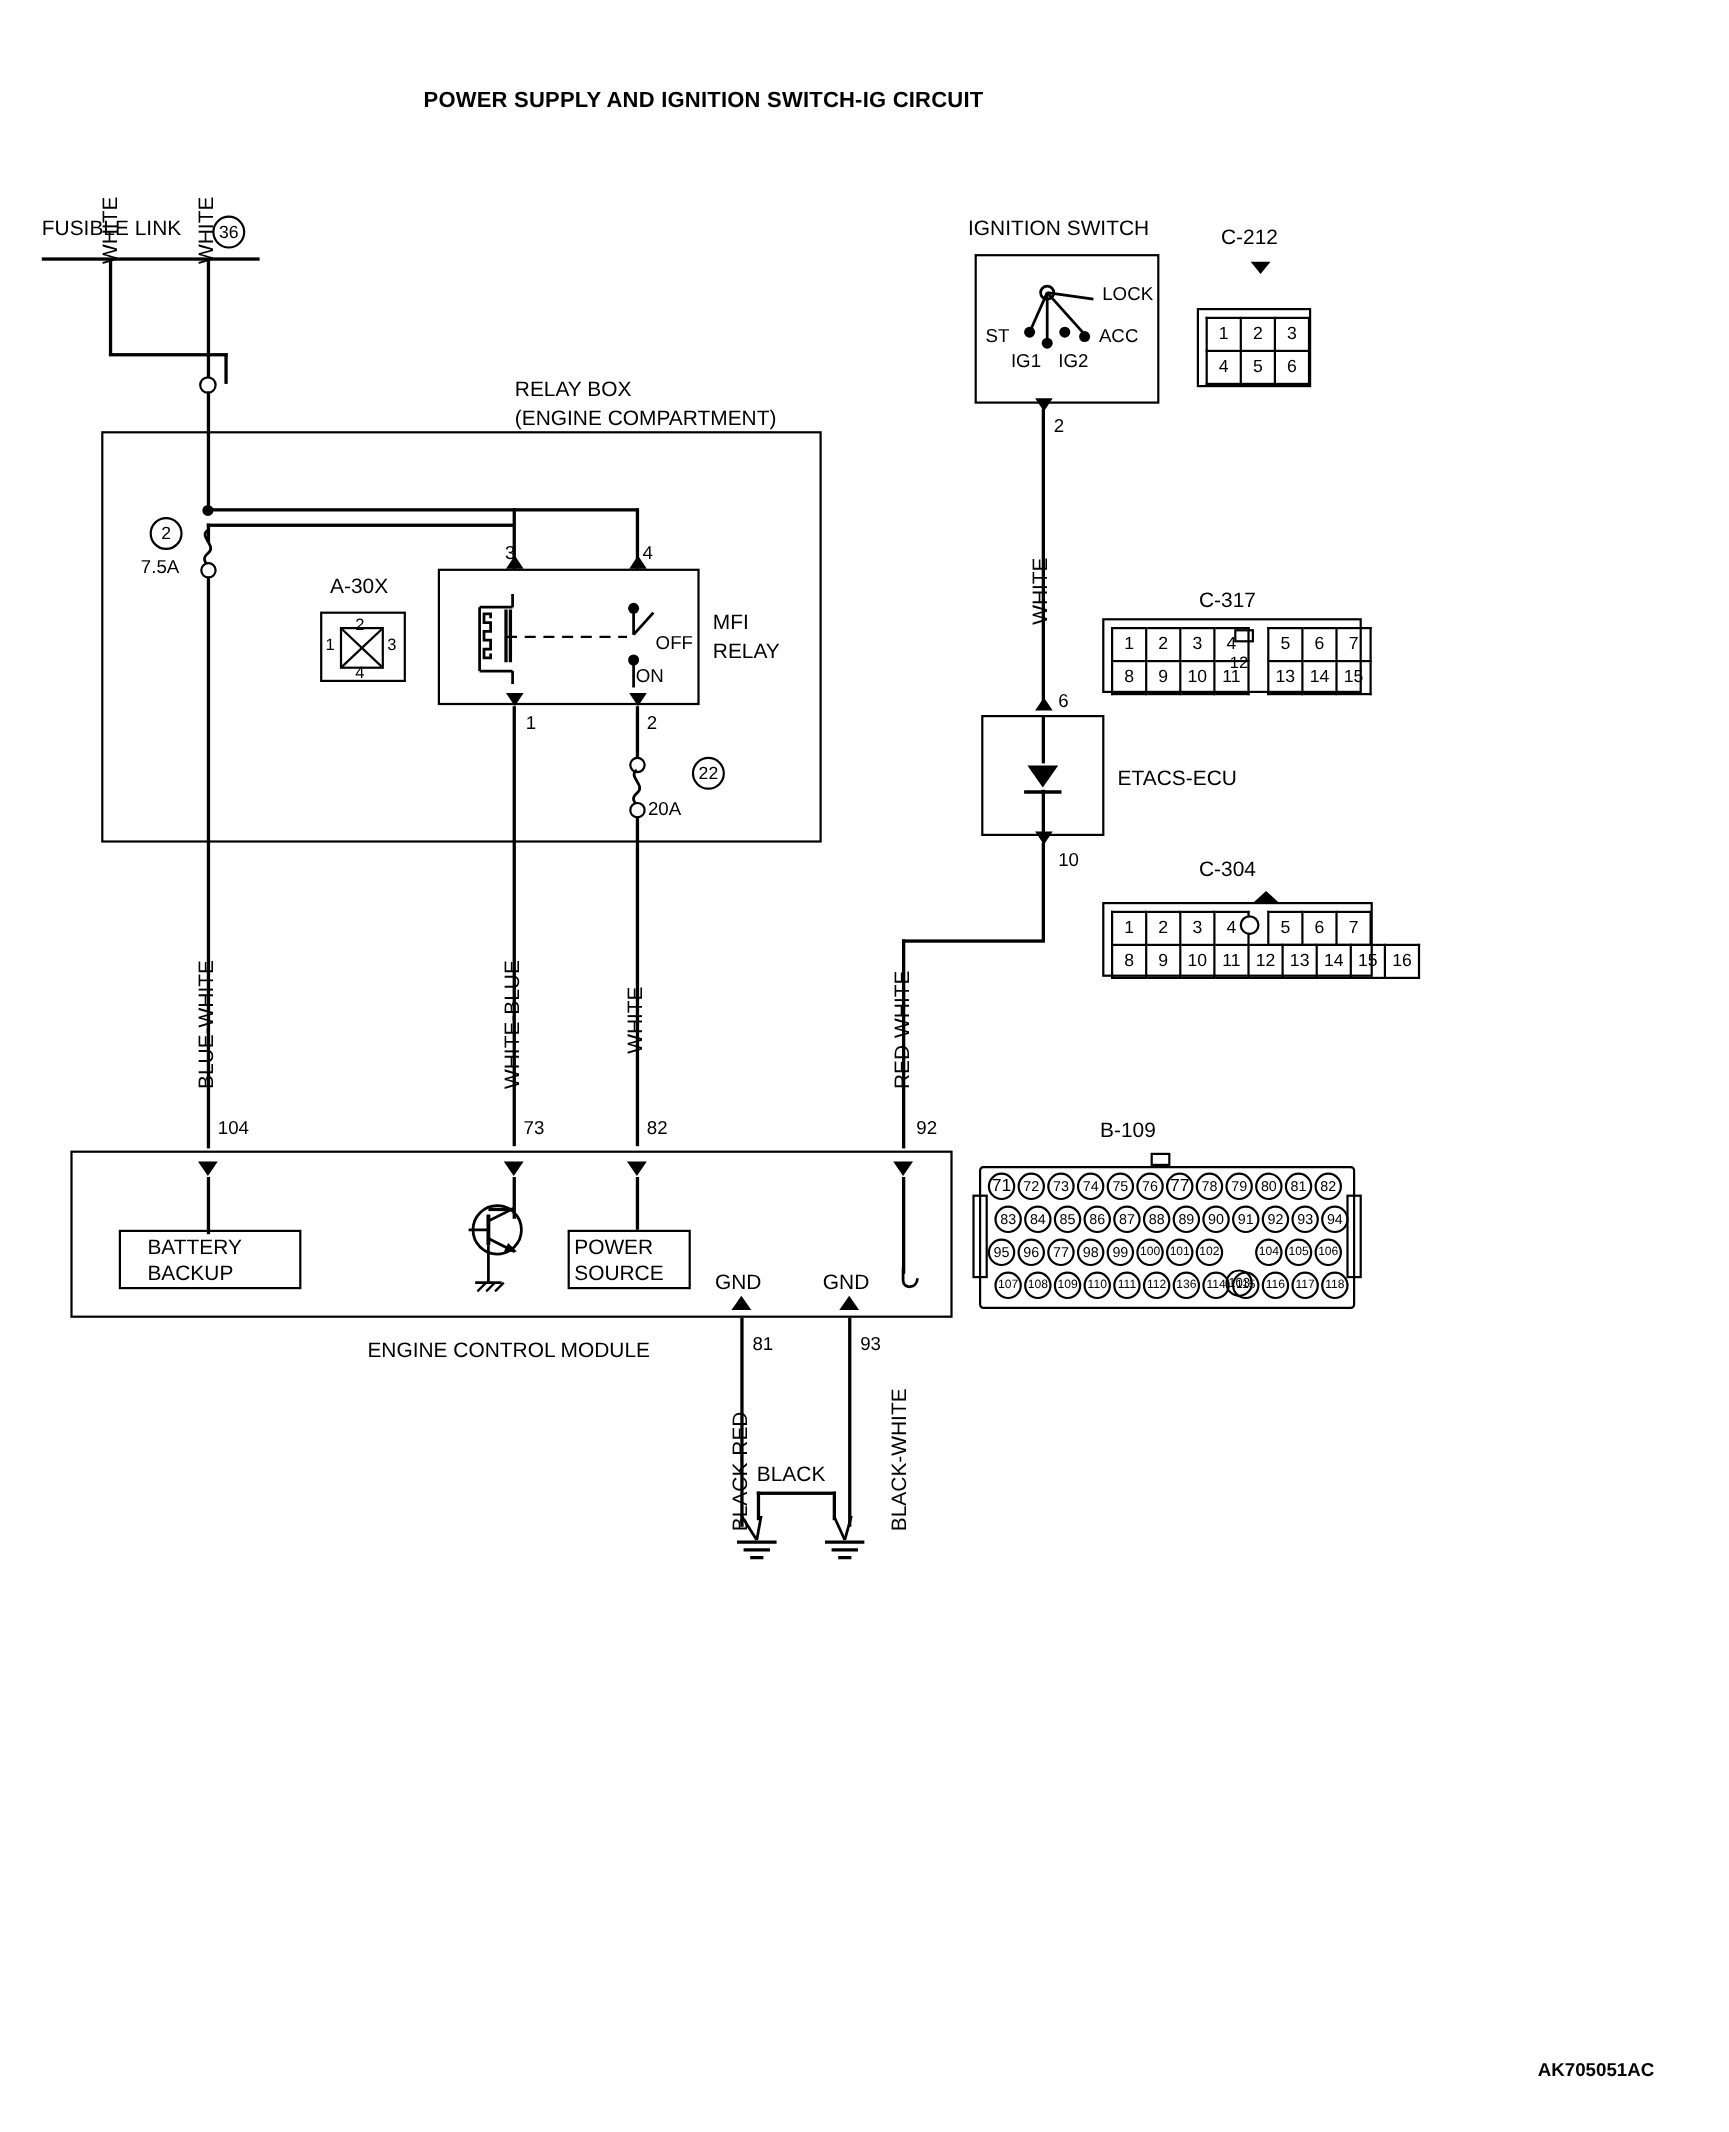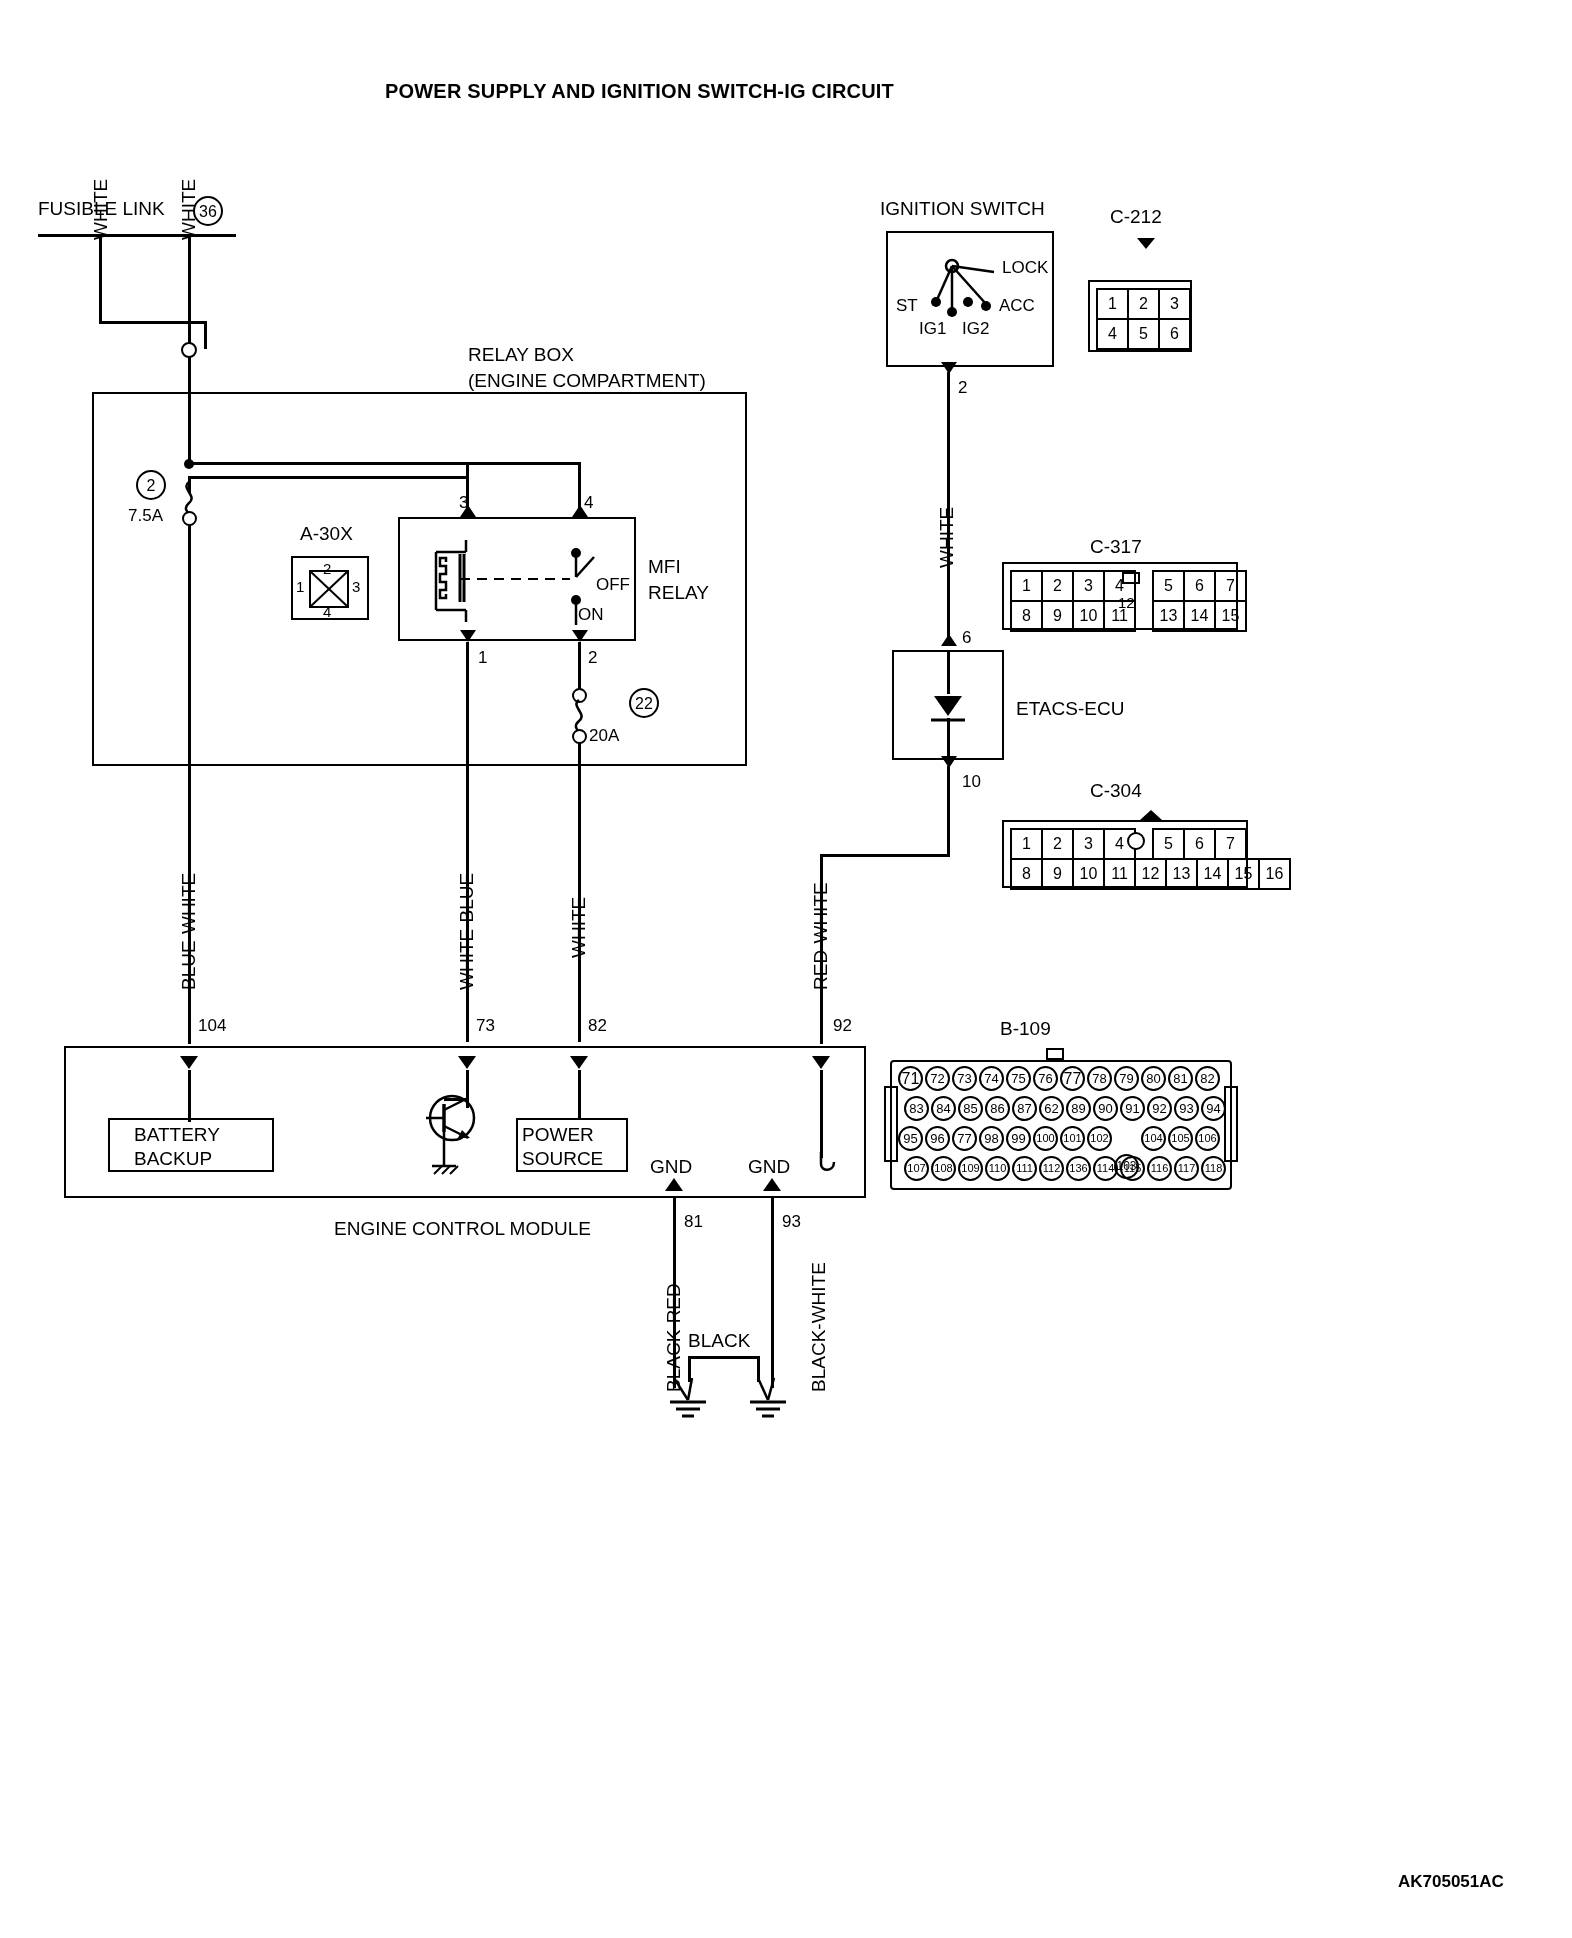--- a/index.html
+++ b/index.html
@@ -371,21 +371,21 @@
       <div class="bcirc" style="left: 189px; top: 0px; width: 25px; height: 25px; line-height: 21px; font-size: 13px;">78</div>
       <div class="bcirc" style="left: 216px; top: 0px; width: 25px; height: 25px; line-height: 21px; font-size: 13px;">79</div>
       <div class="bcirc" style="left: 243px; top: 0px; width: 25px; height: 25px; line-height: 21px; font-size: 13px;">80</div>
       <div class="bcirc" style="left: 270px; top: 0px; width: 25px; height: 25px; line-height: 21px; font-size: 13px;">81</div>
       <div class="bcirc" style="left: 297px; top: 0px; width: 25px; height: 25px; line-height: 21px; font-size: 13px;">82</div>
       <div class="bcirc" style="left: 6px; top: 30px; width: 25px; height: 25px; line-height: 21px; font-size: 13px;">83</div>
       <div class="bcirc" style="left: 33px; top: 30px; width: 25px; height: 25px; line-height: 21px; font-size: 13px;">84</div>
       <div class="bcirc" style="left: 60px; top: 30px; width: 25px; height: 25px; line-height: 21px; font-size: 13px;">85</div>
       <div class="bcirc" style="left: 87px; top: 30px; width: 25px; height: 25px; line-height: 21px; font-size: 13px;">86</div>
       <div class="bcirc" style="left: 114px; top: 30px; width: 25px; height: 25px; line-height: 21px; font-size: 13px;">87</div>
-      <div class="bcirc" style="left: 141px; top: 30px; width: 25px; height: 25px; line-height: 21px; font-size: 13px;">62</div>
+      <div class="bcirc" style="left: 141px; top: 30px; width: 25px; height: 25px; line-height: 21px; font-size: 13px;">88</div>
       <div class="bcirc" style="left: 168px; top: 30px; width: 25px; height: 25px; line-height: 21px; font-size: 13px;">89</div>
       <div class="bcirc" style="left: 195px; top: 30px; width: 25px; height: 25px; line-height: 21px; font-size: 13px;">90</div>
       <div class="bcirc" style="left: 222px; top: 30px; width: 25px; height: 25px; line-height: 21px; font-size: 13px;">91</div>
       <div class="bcirc" style="left: 249px; top: 30px; width: 25px; height: 25px; line-height: 21px; font-size: 13px;">92</div>
       <div class="bcirc" style="left: 276px; top: 30px; width: 25px; height: 25px; line-height: 21px; font-size: 13px;">93</div>
       <div class="bcirc" style="left: 303px; top: 30px; width: 25px; height: 25px; line-height: 21px; font-size: 13px;">94</div>
       <div class="bcirc" style="left: 0px; top: 60px; width: 25px; height: 25px; line-height: 21px; font-size: 13px;">95</div>
       <div class="bcirc" style="left: 27px; top: 60px; width: 25px; height: 25px; line-height: 21px; font-size: 13px;">96</div>
       <div class="bcirc" style="left: 54px; top: 60px; width: 25px; height: 25px; line-height: 21px; font-size: 13px;">77</div>
       <div class="bcirc" style="left: 81px; top: 60px; width: 25px; height: 25px; line-height: 21px; font-size: 13px;">98</div>

